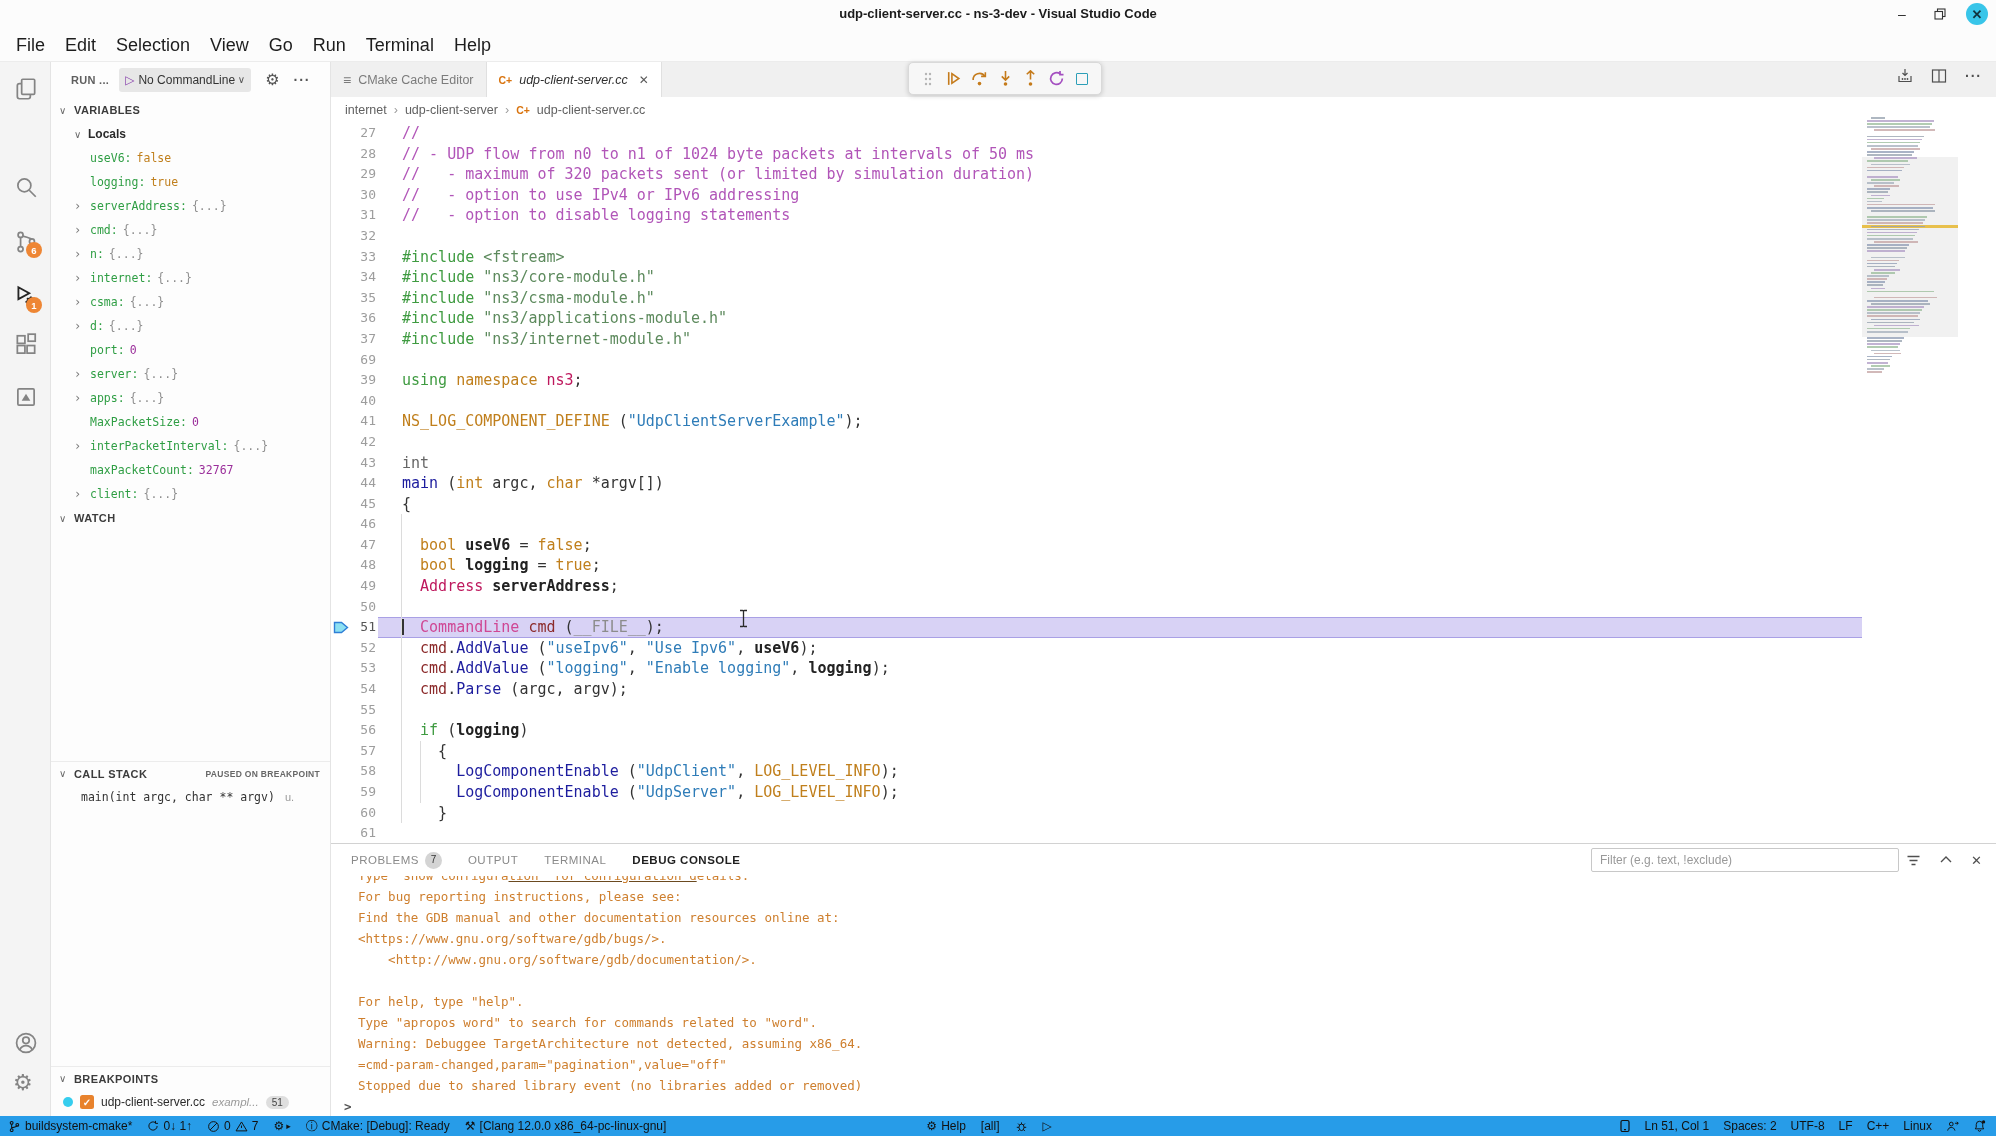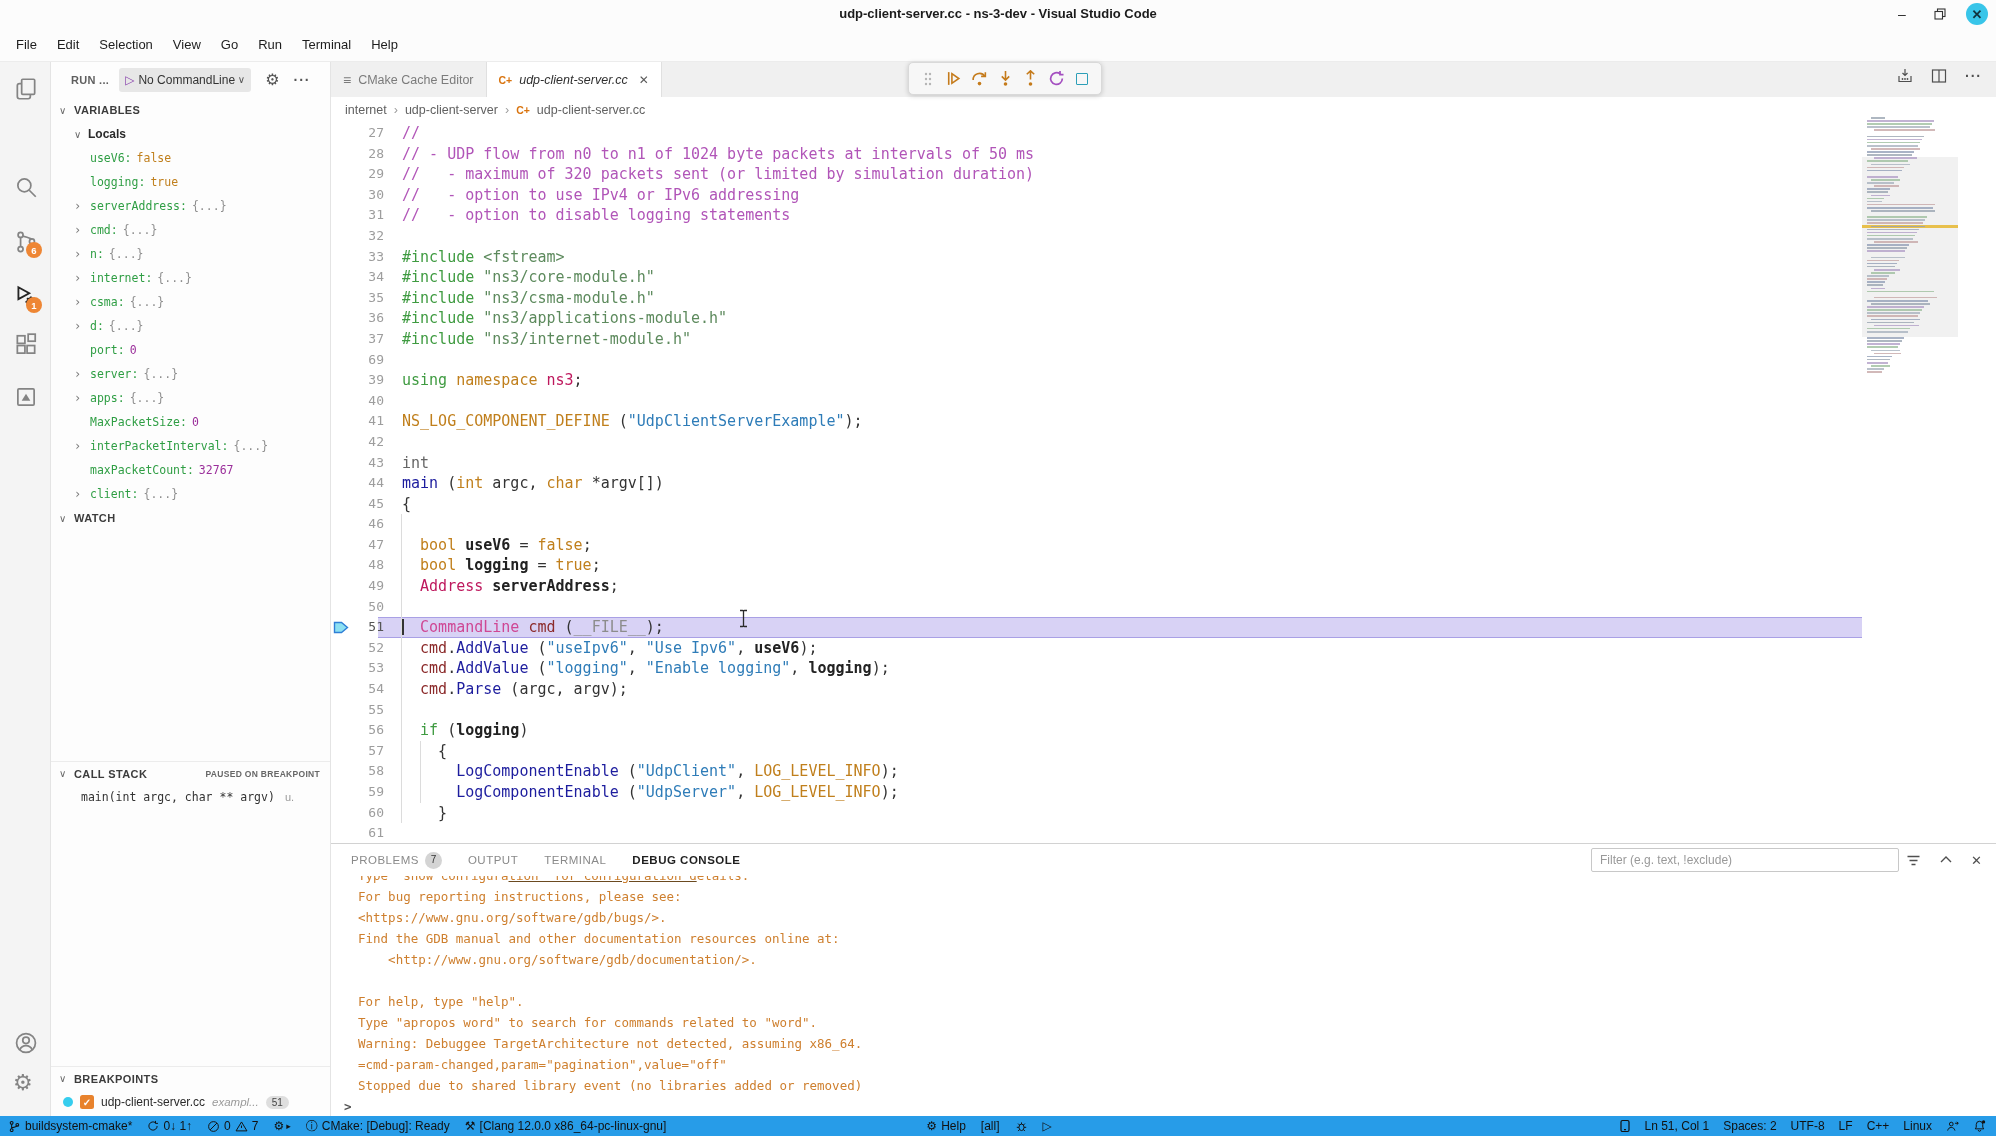--- a/index.html
+++ b/index.html
@@ -9,21 +9,21 @@
 
   
   .titlebar { position:absolute; left:0; top:0; width:100%; height:28px; background:#fcfcfc; }
   .titlebar .title { position:absolute; left:0; right:0; top:0; line-height:28px; text-align:center; font-size:13px; font-weight:bold; color:#1b1b1b; }
   .win-controls { position:absolute; right:8px; top:2px; display:flex; gap:14px; align-items:center; height:24px; }
   .win-btn { width:24px; height:24px; display:flex; align-items:center; justify-content:center; color:#333; font-size:14px; }
   .win-close { width:22px; height:22px; border-radius:50%; background:#38c5e9; color:#10323c; font-size:13px; font-weight:bold; display:flex; align-items:center; justify-content:center; }
 
   
   .menubar { position:absolute; left:0; top:28px; width:100%; height:34px; background:#fcfcfc; display:flex; align-items:center; padding-left:6px; border-bottom:1px solid #ececec; }
-  .menu-item { padding:0 10px; font-size:13px; color:#1d1d1d; line-height:34px; }
+  .menu-item { padding:0 10px; font-size:18px; color:#1d1d1d; line-height:34px; }
 
   
   .activitybar { position:absolute; left:0; top:62px; width:51px; bottom:20px; background:#f4f4f4; border-right:1px solid #e4e4e4; }
   .act-icon { position:absolute; left:13px; width:26px; height:26px; color:#848484; }
   .act-icon.active { color:#252525; }
   .act-badge { position:absolute; width:16px; height:16px; border-radius:50%; background:#ee8634; color:#fff; font-size:9.5px; font-weight:bold; display:flex; align-items:center; justify-content:center; }
   .gear-glyph { font-size:22px; color:#848484; line-height:1; }
 
   
   .sidebar { position:absolute; left:51px; top:62px; width:280px; bottom:20px; background:#fdfdfd; border-right:1px solid #e4e4e4; font-size:12px; }
@@ -80,21 +80,21 @@
   .bc-sep { color:#9a9a9a; }
 
   
   .debug-toolbar { position:absolute; left:908px; top:62px; width:194px; height:33px; background:#f7f7f7; border:1px solid #d9d9d9; border-radius:5px; box-shadow:0 1px 5px rgba(0,0,0,.18); display:flex; align-items:center; justify-content:space-evenly; padding:0 4px; z-index:5; }
   .dbg-btn { width:22px; height:22px; display:flex; align-items:center; justify-content:center; }
   .stop-sq { width:12px; height:12px; border:1.8px solid #2d9fb8; border-radius:1px; }
 
   
   .code-region { position:absolute; left:331px; top:123px; width:1531px; height:720px; background:#fff; overflow:hidden; font-family:"DejaVu Sans Mono", monospace; font-size:15px; }
   .crow { position:relative; height:20.6px; line-height:20.6px; white-space:pre; }
-  .gut { position:absolute; left:8px; top:0; width:45px; text-align:right; color:#9d9d9d; font-size:13px; }
+  .gut { position:absolute; left:0; top:0; width:45px; text-align:right; color:#9d9d9d; font-size:13px; }
   .crow.cur .gut { color:#565656; }
   .crow.cur::before { content:""; position:absolute; left:47px; right:0; top:0; bottom:0; background:#d8d2f5; border-top:1px solid #a9a0e5; border-bottom:1px solid #a9a0e5; }
   .bpicon { position:absolute; left:2px; top:3px; z-index:2; }
   .caret { position:absolute; left:71px; top:2px; width:1.5px; height:16px; background:#333; z-index:2; }
   .code-text { position:absolute; left:71px; top:0; }
   .tk-c{color:#b155b8} .tk-g{color:#3f9b41} .tk-o{color:#c07f1c} .tk-r{color:#be185d}
   .tk-p{color:#cf4794} .tk-m{color:#8b2a2a} .tk-f{color:#1d1d9e} .tk-s{color:#2e7cb8}
   .tk-i{color:#5d8a5d} .tk-y{color:#8c8c8c} .tk-d{color:#333} .tk-k{color:#666}
   .tk-v{color:#222; font-weight:600}
   .indent-guide { position:absolute; border-left:1px solid #dcdcdc; width:0; }
@@ -597,22 +597,22 @@
     </span>
     <span style="font-size:13px;">✕</span>
   </div>
 
   <div class="console">
     <div class="con-clip">
       <div class="con-line"><span>Type "show configura</span><span class="con-und">tion" for configuration d</span><span>etails.</span></div>
     </div>
     <div id="console-lines">
         <div class="con-line">For bug reporting instructions, please see:</div>
+        <div class="con-line">Find the GDB manual and other documentation resources online at:</div>
         <div class="con-line">&lt;https://www.gnu.org/software/gdb/bugs/&gt;.</div>
-        <div class="con-line">Find the GDB manual and other documentation resources online at:</div>
         <div class="con-line">    &lt;http://www.gnu.org/software/gdb/documentation/&gt;.</div>
         <div class="con-line">&nbsp;</div>
         <div class="con-line">For help, type "help".</div>
         <div class="con-line">Type "apropos word" to search for commands related to "word".</div>
         <div class="con-line">Warning: Debuggee TargetArchitecture not detected, assuming x86_64.</div>
         <div class="con-line">=cmd-param-changed,param="pagination",value="off"</div>
         <div class="con-line">Stopped due to shared library event (no libraries added or removed)</div>
       </div>
     <div class="con-prompt">&gt;</div>
   </div>

